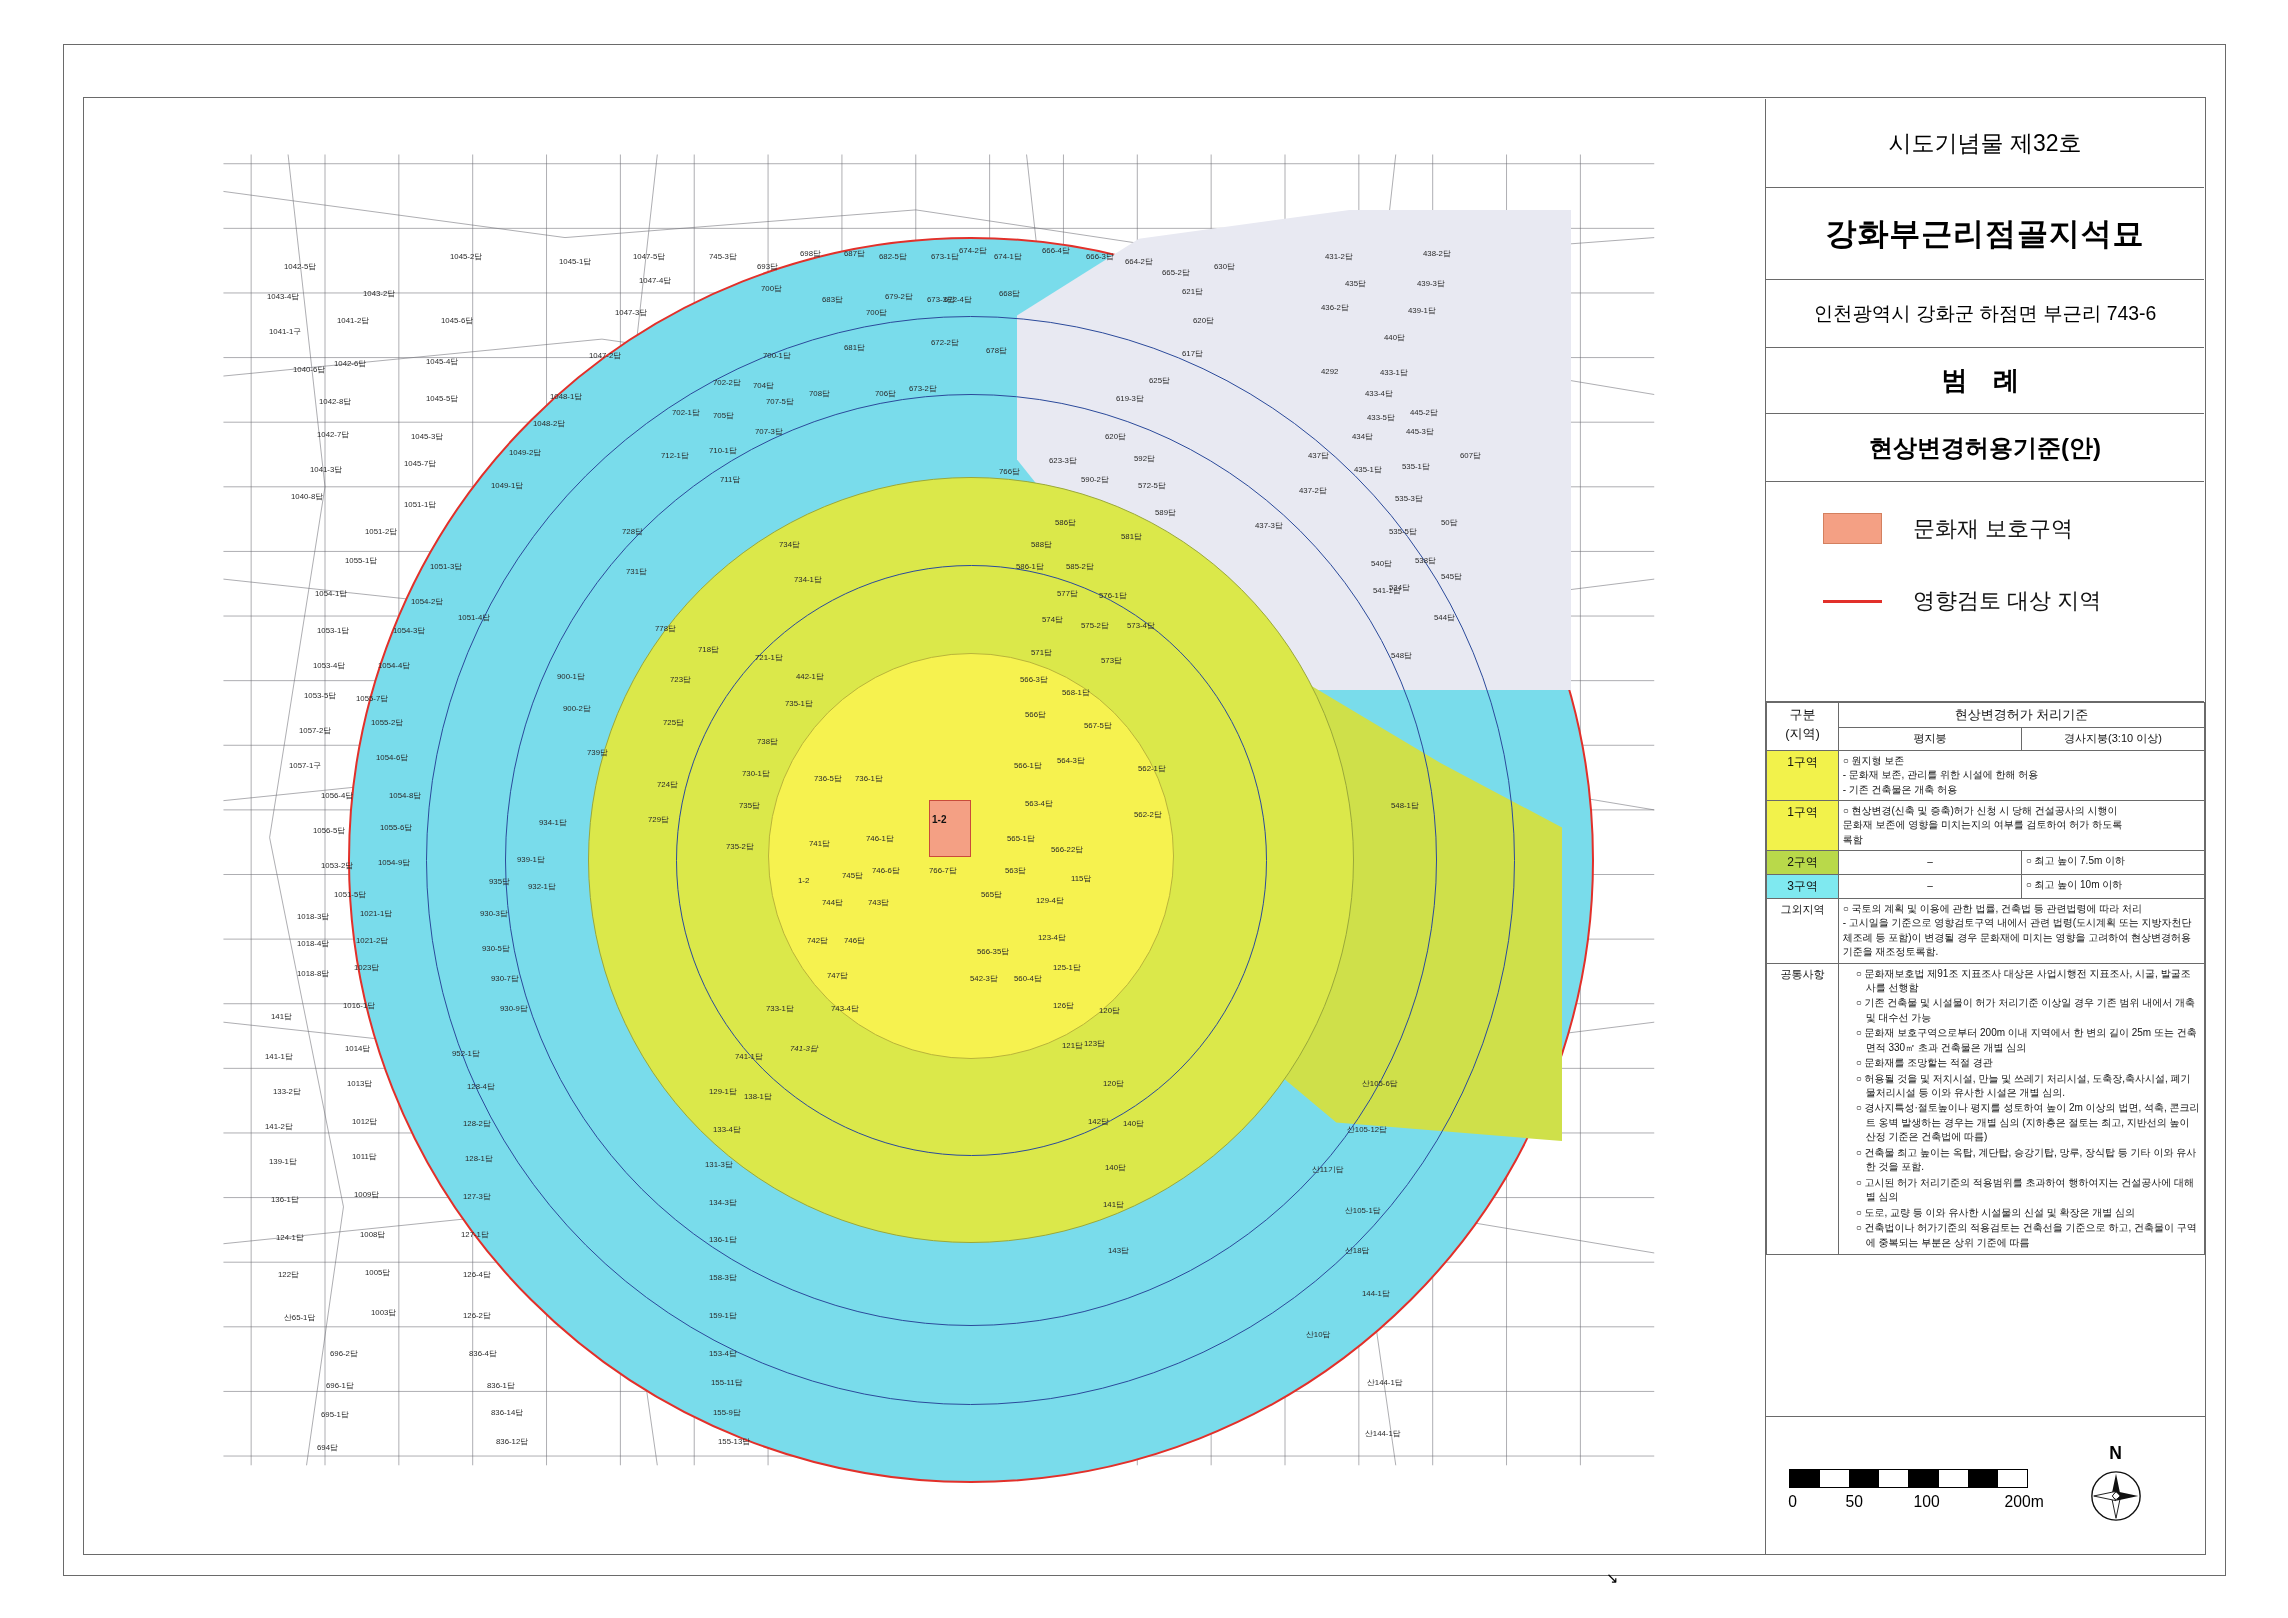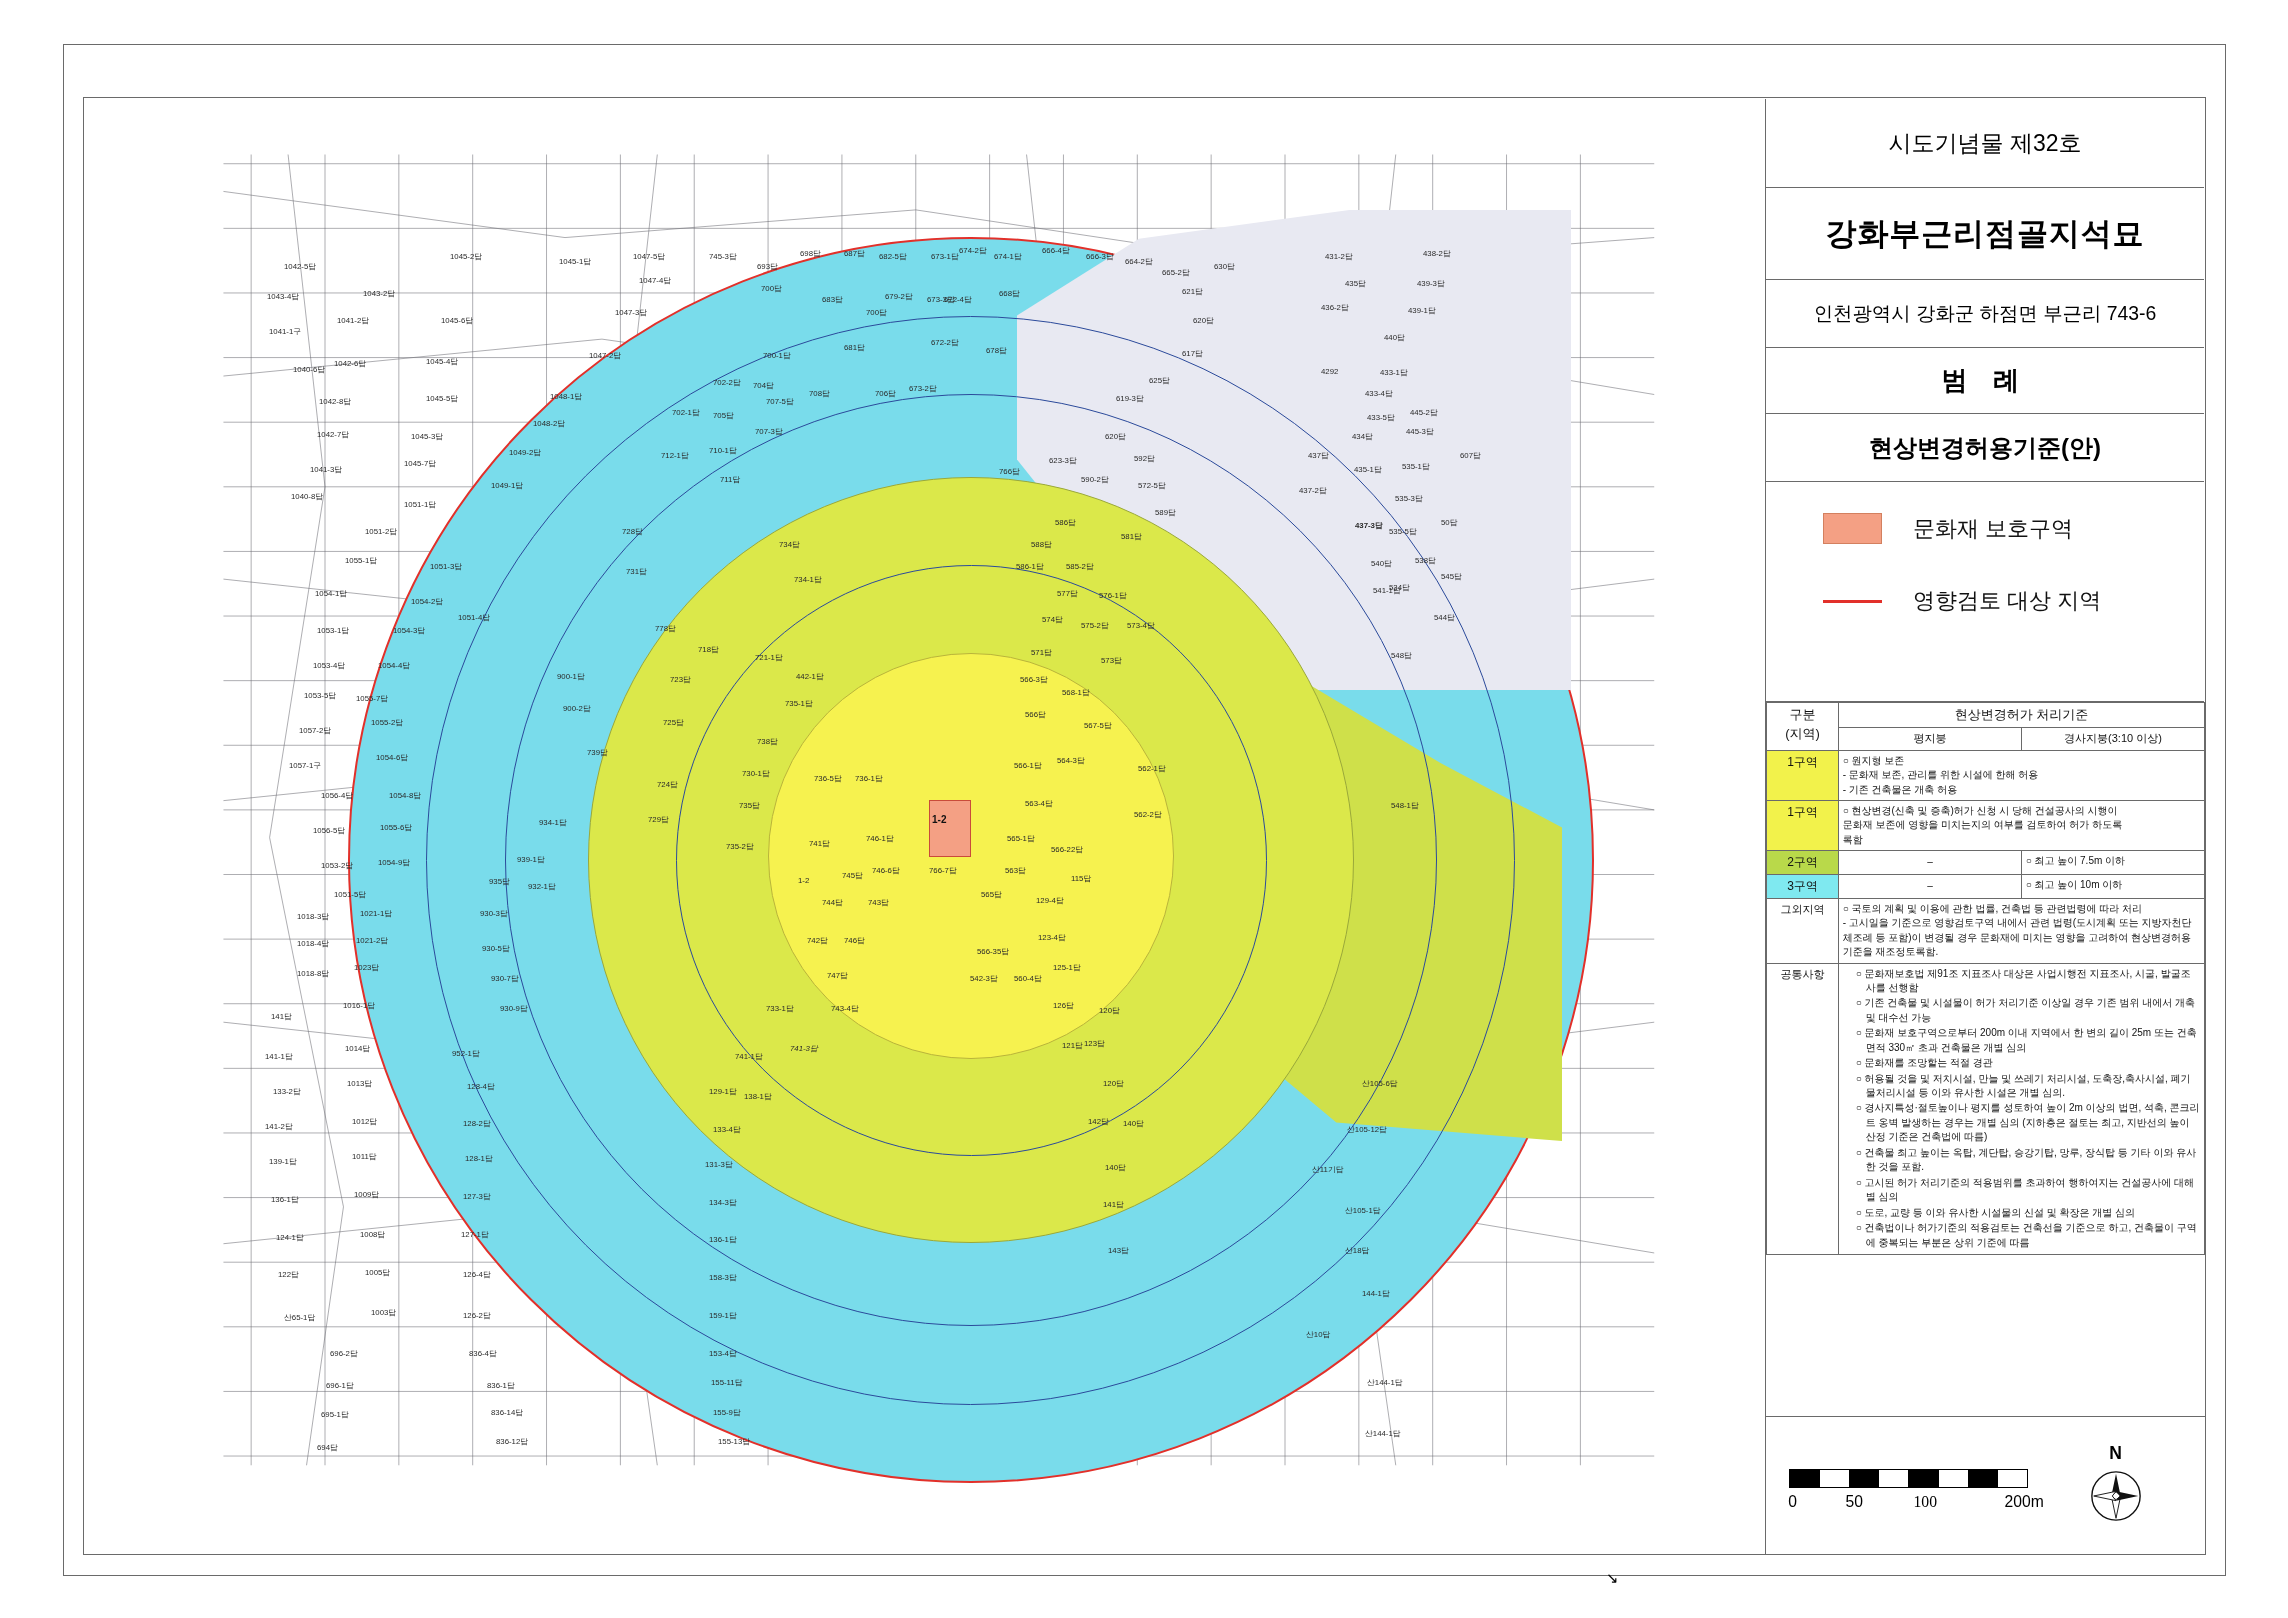--- a/index.html
+++ b/index.html
@@ -358,21 +358,21 @@
           <div class="plabel" style="left: 1214px; top: 386px;">437-2답</div>
           <div class="plabel" style="left: 1310px; top: 394px;">535-3답</div>
           <div class="plabel" style="left: 1375px; top: 351px;">607답</div>
           <div class="plabel" style="left: 260px; top: 456px;">1055-1답</div>
           <div class="plabel" style="left: 345px; top: 462px;">1051-3답</div>
           <div class="plabel" style="left: 541px; top: 467px;">731답</div>
           <div class="plabel" style="left: 694px; top: 440px;">734답</div>
           <div class="plabel" style="left: 970px; top: 418px;">586답</div>
           <div class="plabel" style="left: 946px; top: 440px;">588답</div>
           <div class="plabel" style="left: 1036px; top: 432px;">581답</div>
-          <div class="plabel" style="left: 1270px; top: 421px; font-weight: bold;">437-3답</div>
+          <div class="plabel" style="left: 1170px; top: 421px;">437-3답</div>
           <div class="plabel" style="left: 1304px; top: 427px;">535-5답</div>
           <div class="plabel" style="left: 1356px; top: 418px;">50답</div>
           <div class="plabel" style="left: 230px; top: 489px;">1054-1답</div>
           <div class="plabel" style="left: 326px; top: 497px;">1054-2답</div>
           <div class="plabel" style="left: 709px; top: 475px;">734-1답</div>
           <div class="plabel" style="left: 931px; top: 462px;">586-1답</div>
           <div class="plabel" style="left: 981px; top: 462px;">585-2답</div>
           <div class="plabel" style="left: 1286px; top: 459px;">540답</div>
           <div class="plabel" style="left: 1330px; top: 456px;">538답</div>
           <div class="plabel" style="left: 1304px; top: 483px;">534답</div>
@@ -637,21 +637,21 @@
         <div class="sb-dark"></div>
           <div class="sb-light"></div>
         <div class="sb-dark"></div>
           <div class="sb-light"></div>
         <div class="sb-dark"></div>
           <div class="sb-light"></div>
       </div>
       <div class="scale-nums">
         <span style="left:3.7px;">0</span>
         <span style="left:61px;">50</span>
-        <span style="left:129px;font-family:Liberation Serif, serif;">100</span>
+        <span style="left:129px;">100</span>
         <span style="left:220px;">200m</span>
       </div>
       <div class="north">
         <div class="north-label">N</div>
         <div class="compass">
           <svg viewBox="0 0 56 56" width="52" height="52">
             <circle cx="28" cy="28" r="26" fill="none" stroke="#111" stroke-width="1.5"></circle>
             <polygon points="28,4 33,28 28,24 23,28" fill="#111"></polygon>
             <polygon points="28,52 33,28 28,32 23,28" fill="#fff" stroke="#111" stroke-width="1"></polygon>
             <polygon points="4,28 28,23 24,28 28,33" fill="#fff" stroke="#111" stroke-width="1"></polygon>

